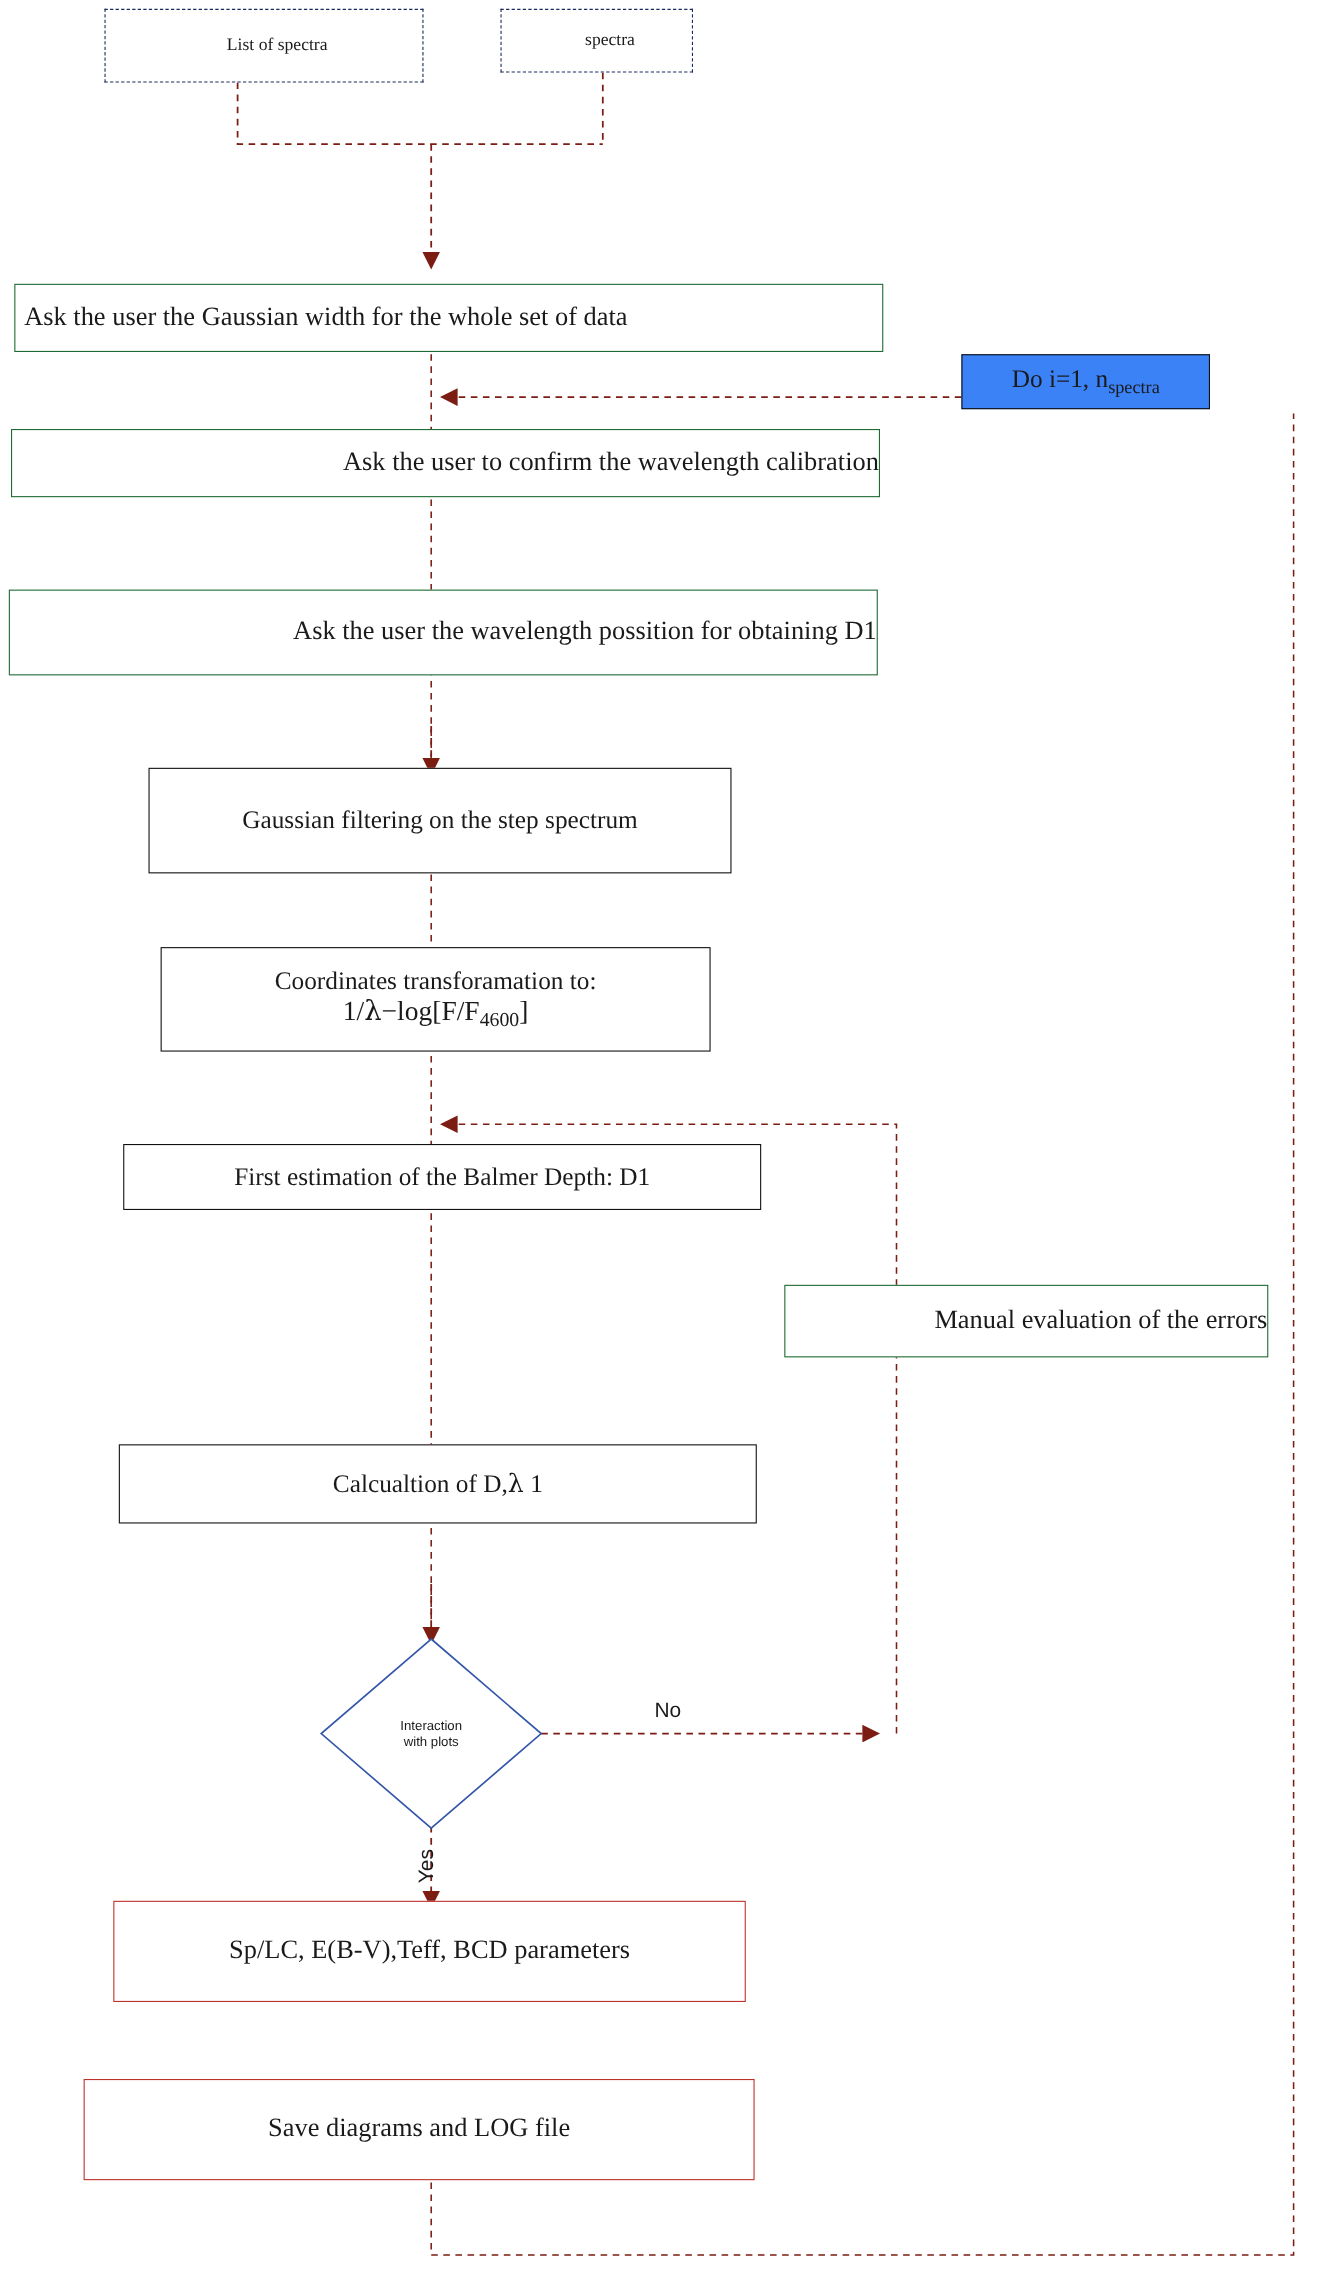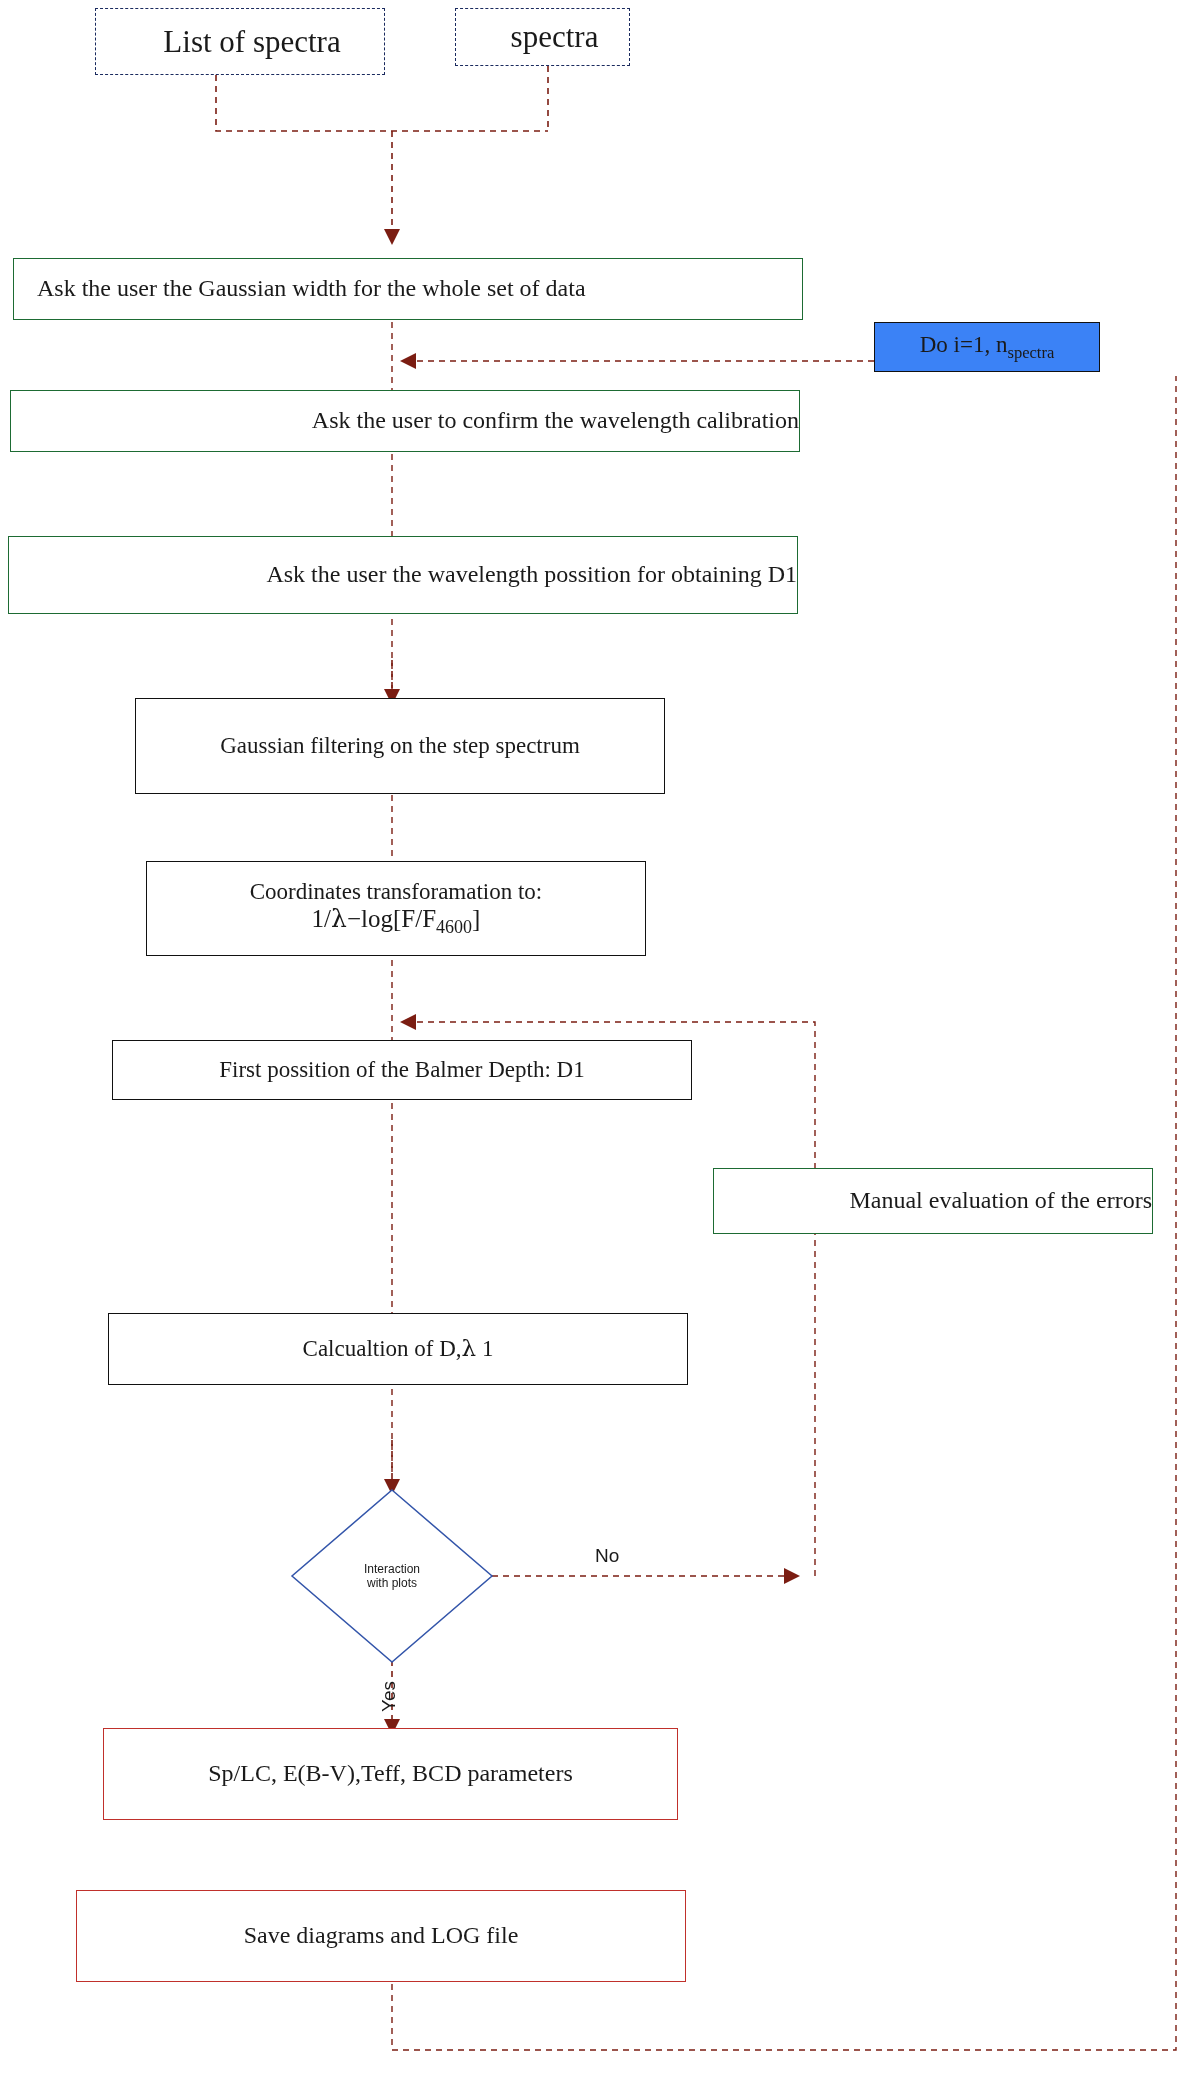--- a/index.html
+++ b/index.html
@@ -23,21 +23,21 @@
     box-sizing: border-box;
     display: flex;
     align-items: center;
     justify-content: center;
     text-align: center;
     background: #ffffff;
     line-height: 1.15;
   }
   .dashed-box {
     border: 1.3px dashed #1a2a5e;
-    font-size: 31px;
+    font-size: 16px;
     padding-left: 24px;
   }
   .green-box {
     border: 1.6px solid #1d6b33;
     font-size: 24px;
     justify-content: flex-end;
   }
   .black-box {
     border: 1.6px solid #111111;
     font-size: 23px;
@@ -139,21 +139,21 @@
   </svg>
 
   <div class="node dashed-box" style="left:95px; top:8px; width:290px; height:67px;">
     <span>List of spectra</span>
   </div>
 
   <div class="node dashed-box" style="left:455px; top:8px; width:175px; height:58px;">
     <span>spectra</span>
   </div>
 
-  <div class="node green-box" style="left:13px; top:258px; width:790px; height:62px; padding:0 23px; justify-content:flex-start;">
+  <div class="node green-box" style="left:13px; top:258px; width:790px; height:62px; padding:0 8px; justify-content:flex-start;">
     <span>Ask the user the Gaussian width for the whole set of data</span>
   </div>
 
   <div class="node loop-box" style="left:874px; top:322px; width:226px; height:50px;">
     <span><span>Do i=1, n</span><span class="sub">spectra</span></span>
   </div>
 
   <div class="node green-box" style="left:10px; top:390px; width:790px; height:62px;">
     <span>Ask the user to confirm the wavelength calibration</span>
   </div>
@@ -167,21 +167,21 @@
   </div>
 
   <div class="node black-box" style="left:146px; top:861px; width:500px; height:95px; flex-direction:column;">
     <span>Coordinates transforamation to:</span>
     <span class="formula">
       <span>1/</span><span class="lam">λ</span><span>−</span><span>log</span><span>[</span><span>F/F</span><span class="sub">4600</span><span>]</span>
     </span>
   </div>
 
   <div class="node black-box" style="left:112px; top:1040px; width:580px; height:60px;">
-    <span>First possition of the Balmer Depth: D1</span>
+    <span>First estimation of the Balmer Depth: D1</span>
   </div>
 
 
   <div class="node green-box" style="left:713px; top:1168px; width:440px; height:66px;">
     <span>Manual evaluation of the errors</span>
   </div>
 
   <div class="node black-box" style="left:108px; top:1313px; width:580px; height:72px;">
     <span><span>Calcualtion of D,</span><span class="lam">λ</span>&nbsp;<span>1</span></span>
   </div>

